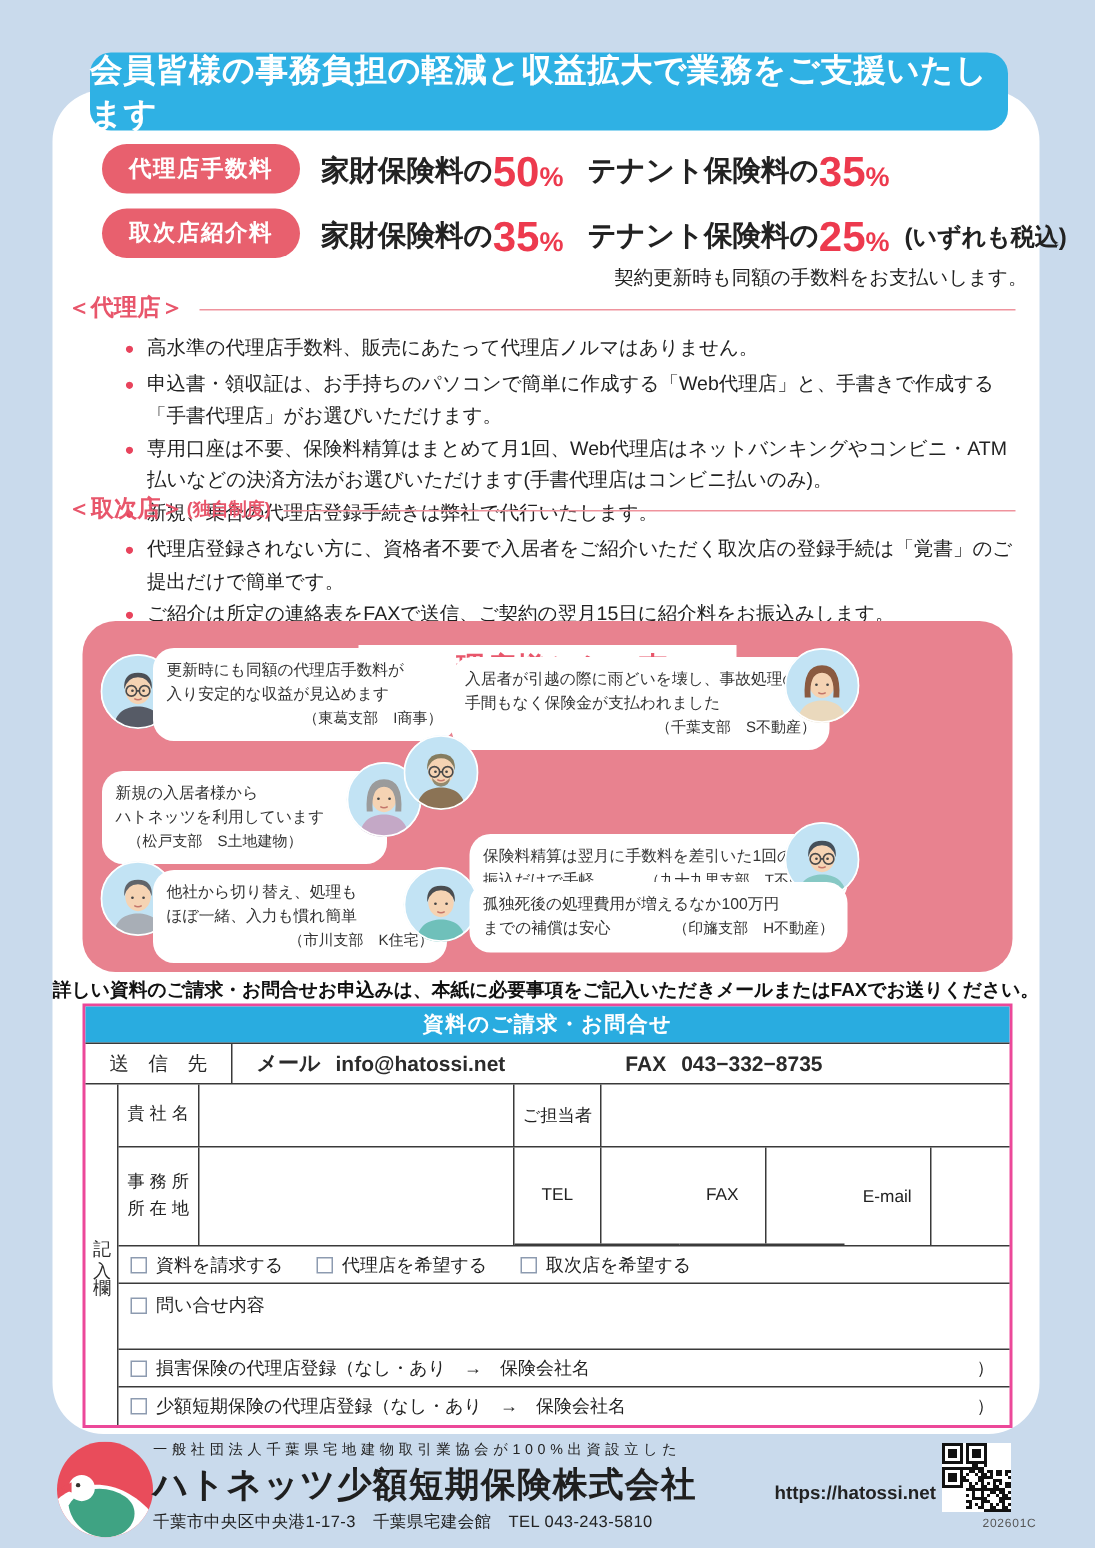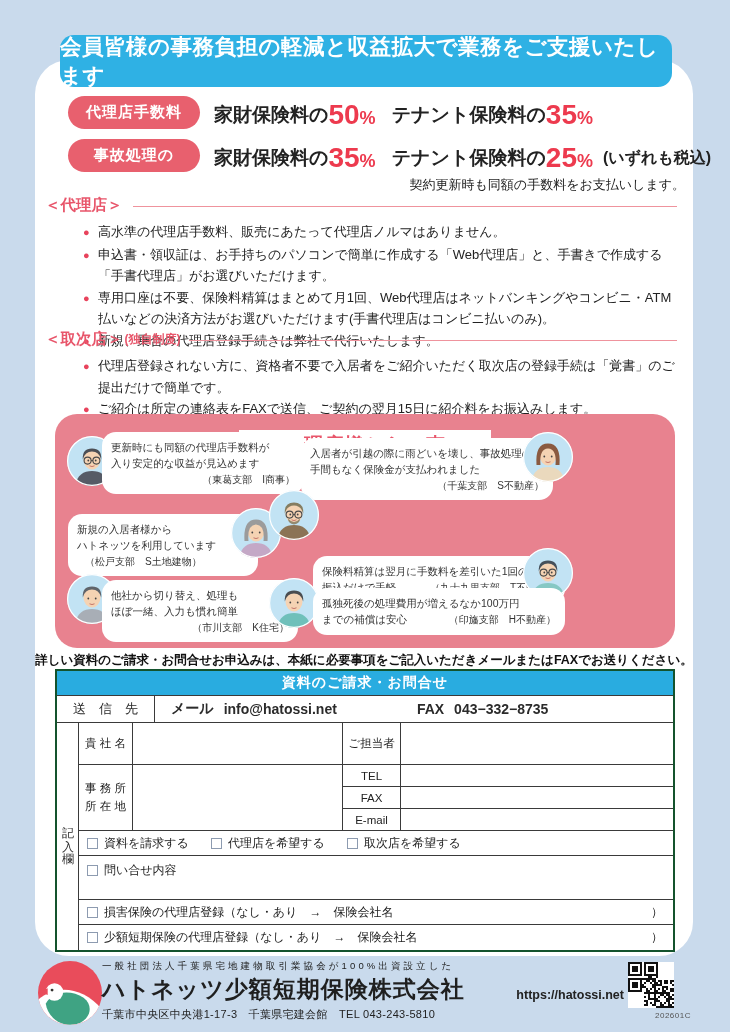--- a/index.html
+++ b/index.html
@@ -44,41 +44,41 @@
   .avatar{display:block;width:50px;height:50px;}
   .v1{left:12px;top:22px;} .v1b{left:47px;top:18px;width:184px;}
   .v2b{left:246px;top:24px;width:234px;} .v2{left:468px;top:18px;}
   .v3b{left:13px;top:100px;width:172px;} .v3{left:176px;top:94px;}
   .v4{left:214px;top:76px;} .v4b{left:258px;top:88px;width:234px;}
   .v5{left:12px;top:160px;} .v5b{left:47px;top:166px;width:178px;}
   .v6b{left:258px;top:142px;width:234px;} .v6{left:468px;top:134px;}
   .v7{left:214px;top:164px;} .v7b{left:258px;top:174px;width:234px;}
   
   .contact-note{position:absolute;left:35px;top:652px;width:658px;text-align:center;font-size:12.5px;font-weight:bold;color:#111;z-index:2;}
-  .form{position:absolute;left:55px;top:669px;width:620px;border:2px solid #14532d;background:#fff;z-index:2;box-sizing:border-box;}
+  .form{position:absolute;left:55px;top:669px;width:620px;border:2px solid #ec4899;background:#fff;z-index:2;box-sizing:border-box;}
   .form *{box-sizing:border-box;}
   .form-title{height:24px;background:#29ace0;color:#fff;font-weight:bold;font-size:14px;display:flex;align-items:center;justify-content:center;letter-spacing:1px;}
   .f-sender{display:flex;height:27px;border-top:1.5px solid #3a3a3a;align-items:stretch;}
   .f-sender .slbl{width:98px;border-right:1.5px solid #3a3a3a;display:flex;align-items:center;justify-content:center;font-size:13px;}
   .f-sender .sval{flex:1;display:flex;align-items:center;padding-left:16px;font-size:14px;font-weight:bold;}
   .f-sender .grp2{margin-left:80px;}
   .f-sender .glbl{margin-right:10px;}
   .f-body{display:flex;border-top:1.5px solid #3a3a3a;}
   .f-side{width:22px;border-right:1.5px solid #3a3a3a;display:flex;align-items:center;justify-content:center;}
   .f-side div{writing-mode:vertical-lr;text-orientation:upright;font-size:12px;letter-spacing:13px;}
   .f-main{flex:1;}
   .frow{display:flex;border-bottom:1.2px solid #3a3a3a;}
   .frow:last-child{border-bottom:none;}
   .rA{height:42px;} .rB{height:66px;} .rC{height:25px;align-items:center;} .rD{height:44px;} .rE{height:25px;align-items:center;} .rF{height:25px;align-items:center;}
   .flbl{border-right:1.2px solid #3a3a3a;display:flex;align-items:center;justify-content:center;font-size:11.5px;color:#222;}
   .lblA{width:54px;flex-direction:column;line-height:1.5;}
   .valA{flex:1;border-right:1.2px solid #3a3a3a;}
   .lblB{width:58px;}
   .valB{width:272px;}
-  .rgt{width:330px;display:flex;flex-direction:column;}
+  .rgt{width:330px;display:flex;flex-direction:row;}
   .rgt .sub{display:flex;flex:1;border-bottom:1.2px solid #3a3a3a;}
   .rgt .sub:last-child{border-bottom:none;}
   .rgt .sub .flbl{width:58px;}
   .rgt .sub .v{flex:1;}
   .cbx{width:11px;height:11px;border:1.5px solid #8d9bb0;display:inline-block;flex:0 0 auto;background:#fff;}
   .cb-item{display:flex;align-items:center;font-size:12px;color:#222;}
   .cb-item .cbx{margin-right:6px;}
   .rC{padding-left:8px;}
   .rC .cb-item{width:124px;} .rC .cb-item:nth-child(2){width:136px;} .rC .cb-item:last-child{width:auto;}
   .rD{padding:6px 8px;align-items:flex-start;}
@@ -113,21 +113,21 @@
       <span class="rate-pct">%</span>
     </span>
     <span class="rate-part">
       <span class="rate-label">テナント保険料の</span>
       <span class="rate-num">35</span>
       <span class="rate-pct">%</span>
     </span>
   </div>
 
   <div class="rate-row r1">
-    <span class="rate-badge">事故処理の</span>
+    <span class="rate-badge">取次店紹介料</span>
     <span class="rate-part">
       <span class="rate-label">家財保険料の</span>
       <span class="rate-num">35</span>
       <span class="rate-pct">%</span>
     </span>
     <span class="rate-part">
       <span class="rate-label">テナント保険料の</span>
       <span class="rate-num">25</span>
       <span class="rate-pct">%</span>
     </span>

